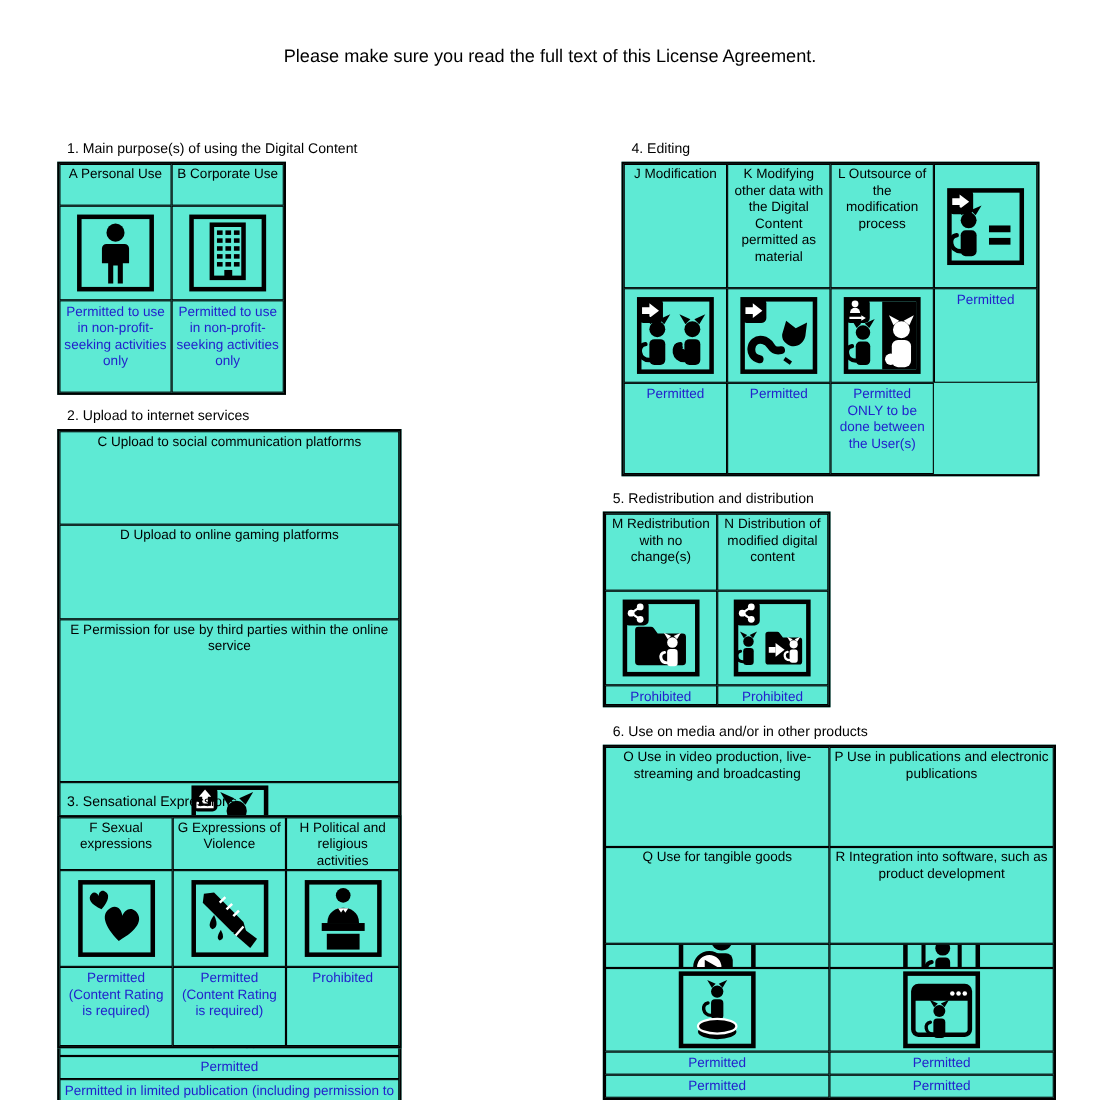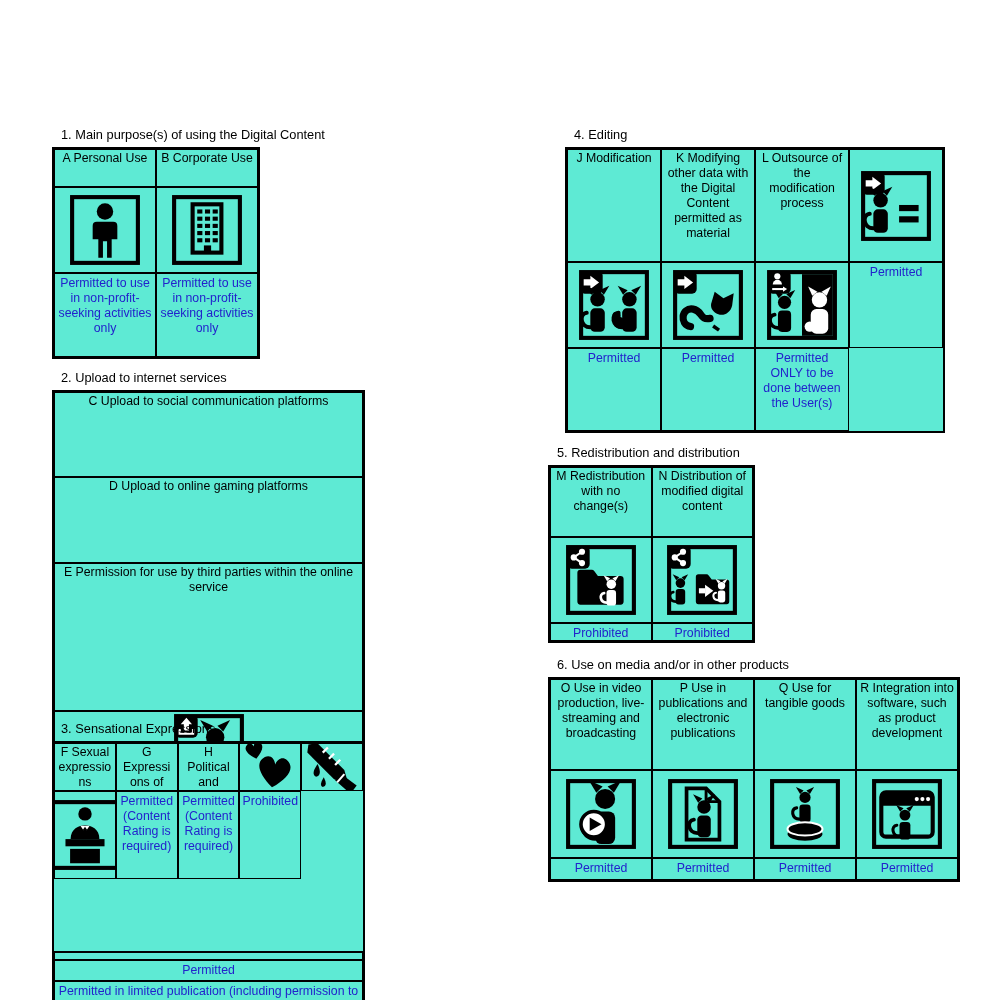--- a/index.html
+++ b/index.html
@@ -12,20 +12,21 @@
   .hcell{font-size:12.3px;line-height:15px;padding:1px 3px;overflow-wrap:break-word;}
   .icell{display:flex;align-items:center;justify-content:center;}
   .icell span{display:flex;}
   .icell svg{width:74px;height:74px;}
   .pcell{font-size:12.3px;line-height:15px;padding:2px 2px;color:var(--blue,#2222CC);overflow-wrap:break-word;}
 </style>
 </head>
 <body>
 
 <div class="title-block">
+  <div>Please make sure you read the full text of this License Agreement.</div>
 </div>
 
 <div class="section" style="left:52px;top:127px;width:208px;">
   <div class="sec-title">1.  Main purpose(s) of using the Digital Content</div>
   <div class="ptable" style="grid-template-columns: repeat(2, 1fr); grid-template-rows: 38px 86px 84px;">
       <div class="cell hcell">A Personal Use</div>
       <div class="cell hcell">B  Corporate Use</div>
       <div class="cell icell">
         <span>
           <svg viewBox="0 0 72 72" xmlns="http://www.w3.org/2000/svg">
@@ -140,21 +141,21 @@
         </span>
       </div>
       <div class="cell pcell">Permitted</div>
       <div class="cell pcell">Permitted</div>
       <div class="cell pcell">Permitted in limited publication (including permission to publish as “Private” on VRChat, for example)</div>
     </div>
 </div>
 
 <div class="section" style="left:52px;top:721px;width:313px;">
   <div class="sec-title">3.  Sensational Expressions</div>
-  <div class="ptable" style="grid-template-columns: repeat(5, 1fr); grid-template-rows: 48px 88px 72px;">
+  <div class="ptable" style="grid-template-columns: repeat(3, 1fr); grid-template-rows: 48px 88px 72px;">
       <div class="cell hcell">F Sexual expressions</div>
       <div class="cell hcell">G Expressions of Violence</div>
       <div class="cell hcell">H Political and religious activities</div>
       <div class="cell icell">
         <span>
           <svg viewBox="0 0 72 72" xmlns="http://www.w3.org/2000/svg">
             <rect x="4" y="4" width="64" height="64" fill="none" stroke="#000" stroke-width="4"></rect>
             <path transform="translate(21 20) rotate(-12) scale(0.62)" d="M0 13 C-13 3 -17 -6 -9.5 -11.5 C-5 -14.5 -1 -11 0 -6.5 C1 -11 5 -14.5 9.5 -11.5 C17 -6 13 3 0 13 Z" fill="#000"></path>
             <path transform="translate(40 41) rotate(8) scale(1.15)" d="M0 13 C-13 3 -17 -6 -9.5 -11.5 C-5 -14.5 -1 -11 0 -6.5 C1 -11 5 -14.5 9.5 -11.5 C17 -6 13 3 0 13 Z" fill="#000"></path>
           </svg>
@@ -341,21 +342,21 @@
           </svg>
         </span>
       </div>
       <div class="cell pcell">Prohibited</div>
       <div class="cell pcell">Prohibited</div>
     </div>
 </div>
 
 <div class="section" style="left:548px;top:657px;width:412px;">
   <div class="sec-title">6.  Use on media and/or in other products</div>
-  <div class="ptable" style="grid-template-columns: repeat(4, 1fr); grid-template-rows: 91px 88px 22px;">
+  <div class="ptable" style="grid-template-columns: repeat(2, 1fr); grid-template-rows: 91px 88px 22px;">
       <div class="cell hcell">O Use in video production, live-streaming and broadcasting</div>
       <div class="cell hcell">P Use in publications and electronic publications</div>
       <div class="cell hcell">Q Use for tangible goods</div>
       <div class="cell hcell">R Integration into software, such as product development</div>
       <div class="cell icell">
         <span>
           <svg viewBox="0 0 72 72" xmlns="http://www.w3.org/2000/svg">
             <rect x="4" y="4" width="64" height="64" fill="none" stroke="#000" stroke-width="4"></rect>
             <g transform="translate(40 36) scale(1.22)">
               <polygon points="-7,-17 -13,-27 -2,-22" fill="#000"></polygon>

